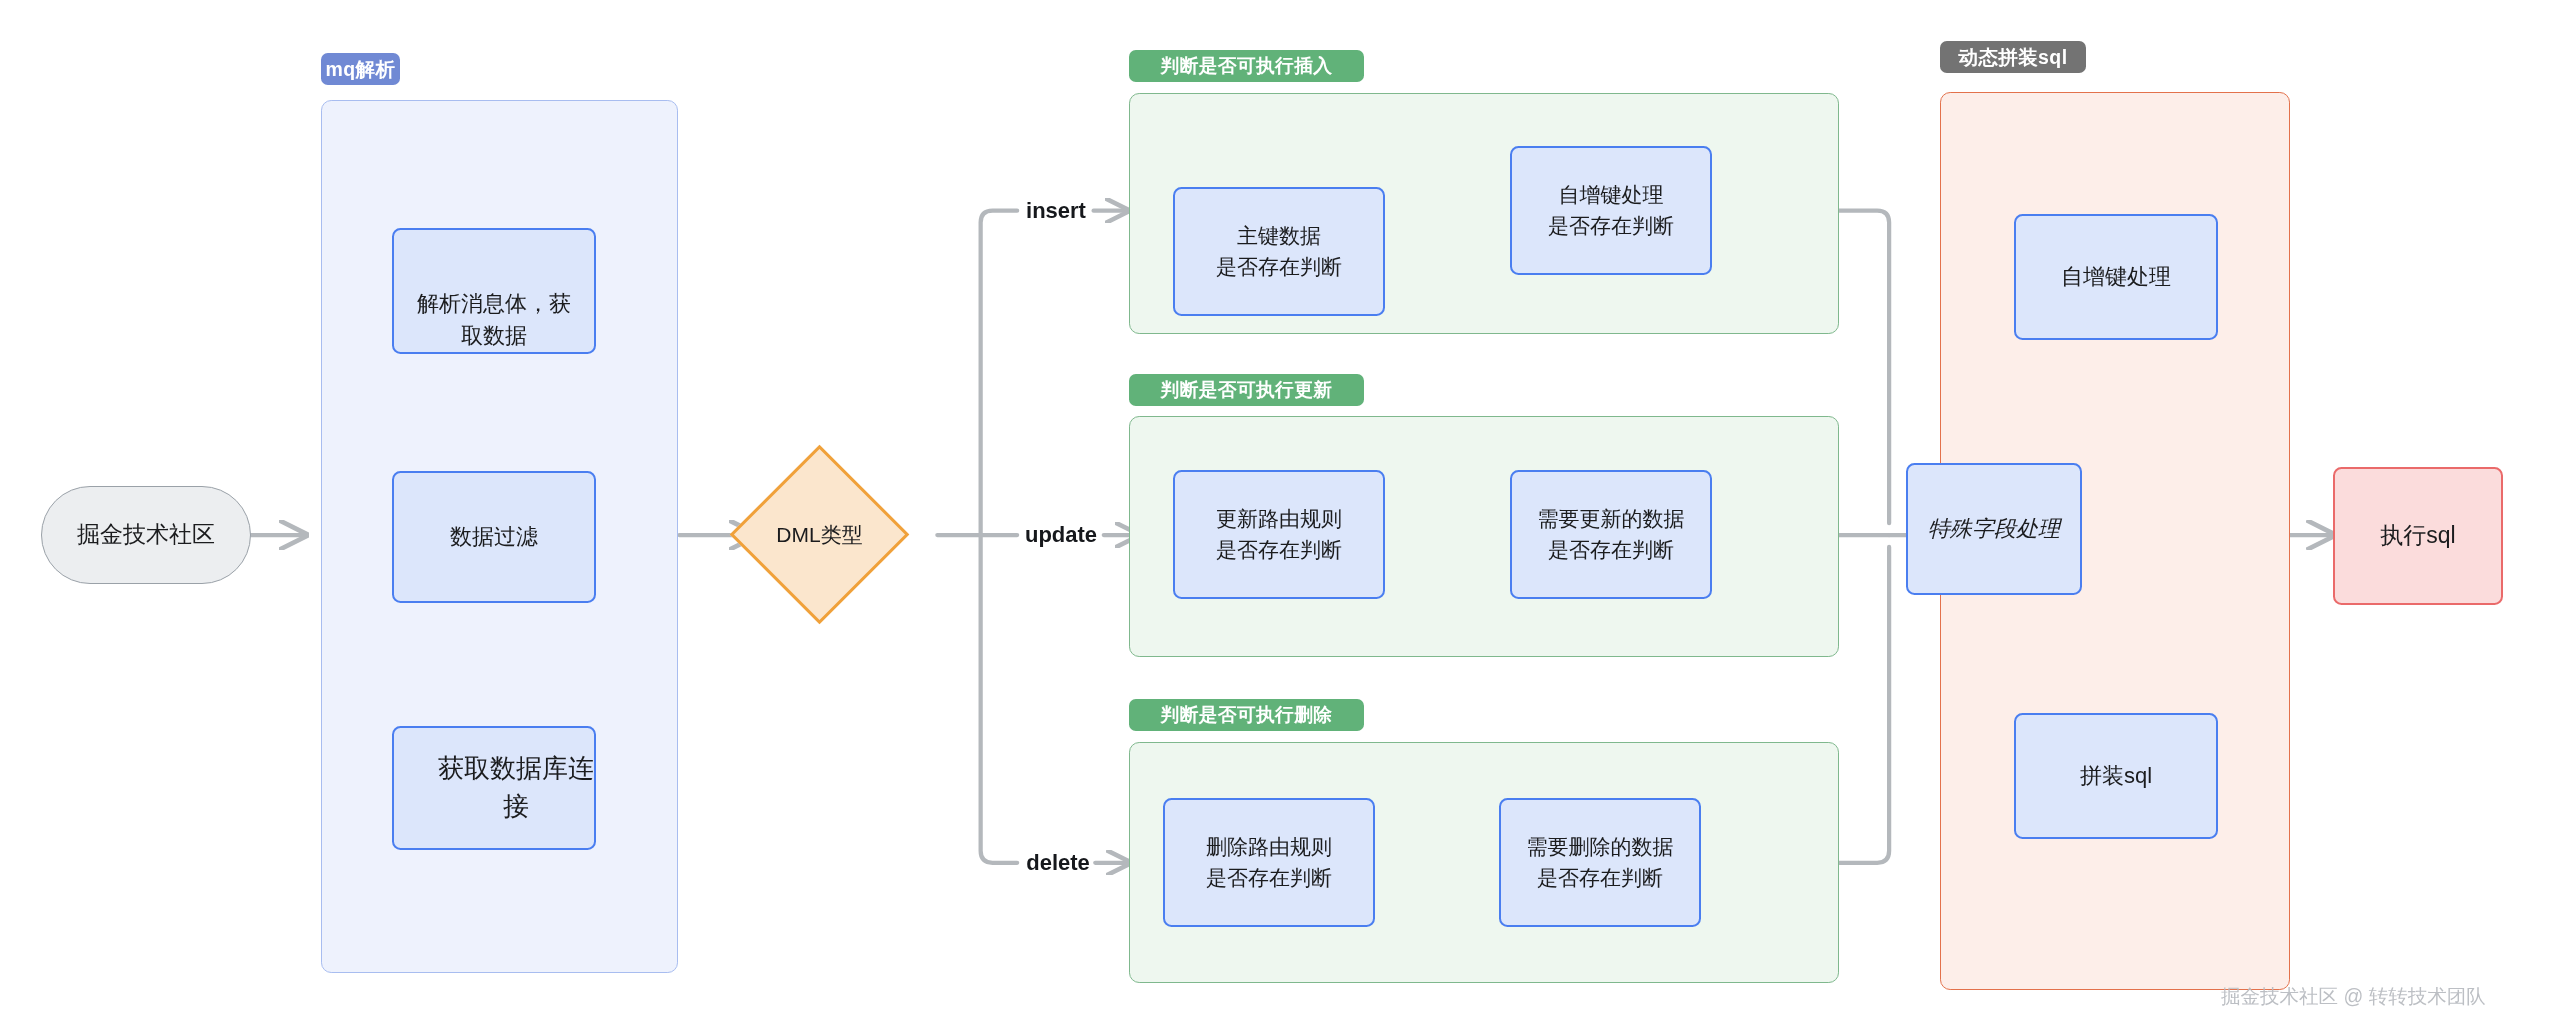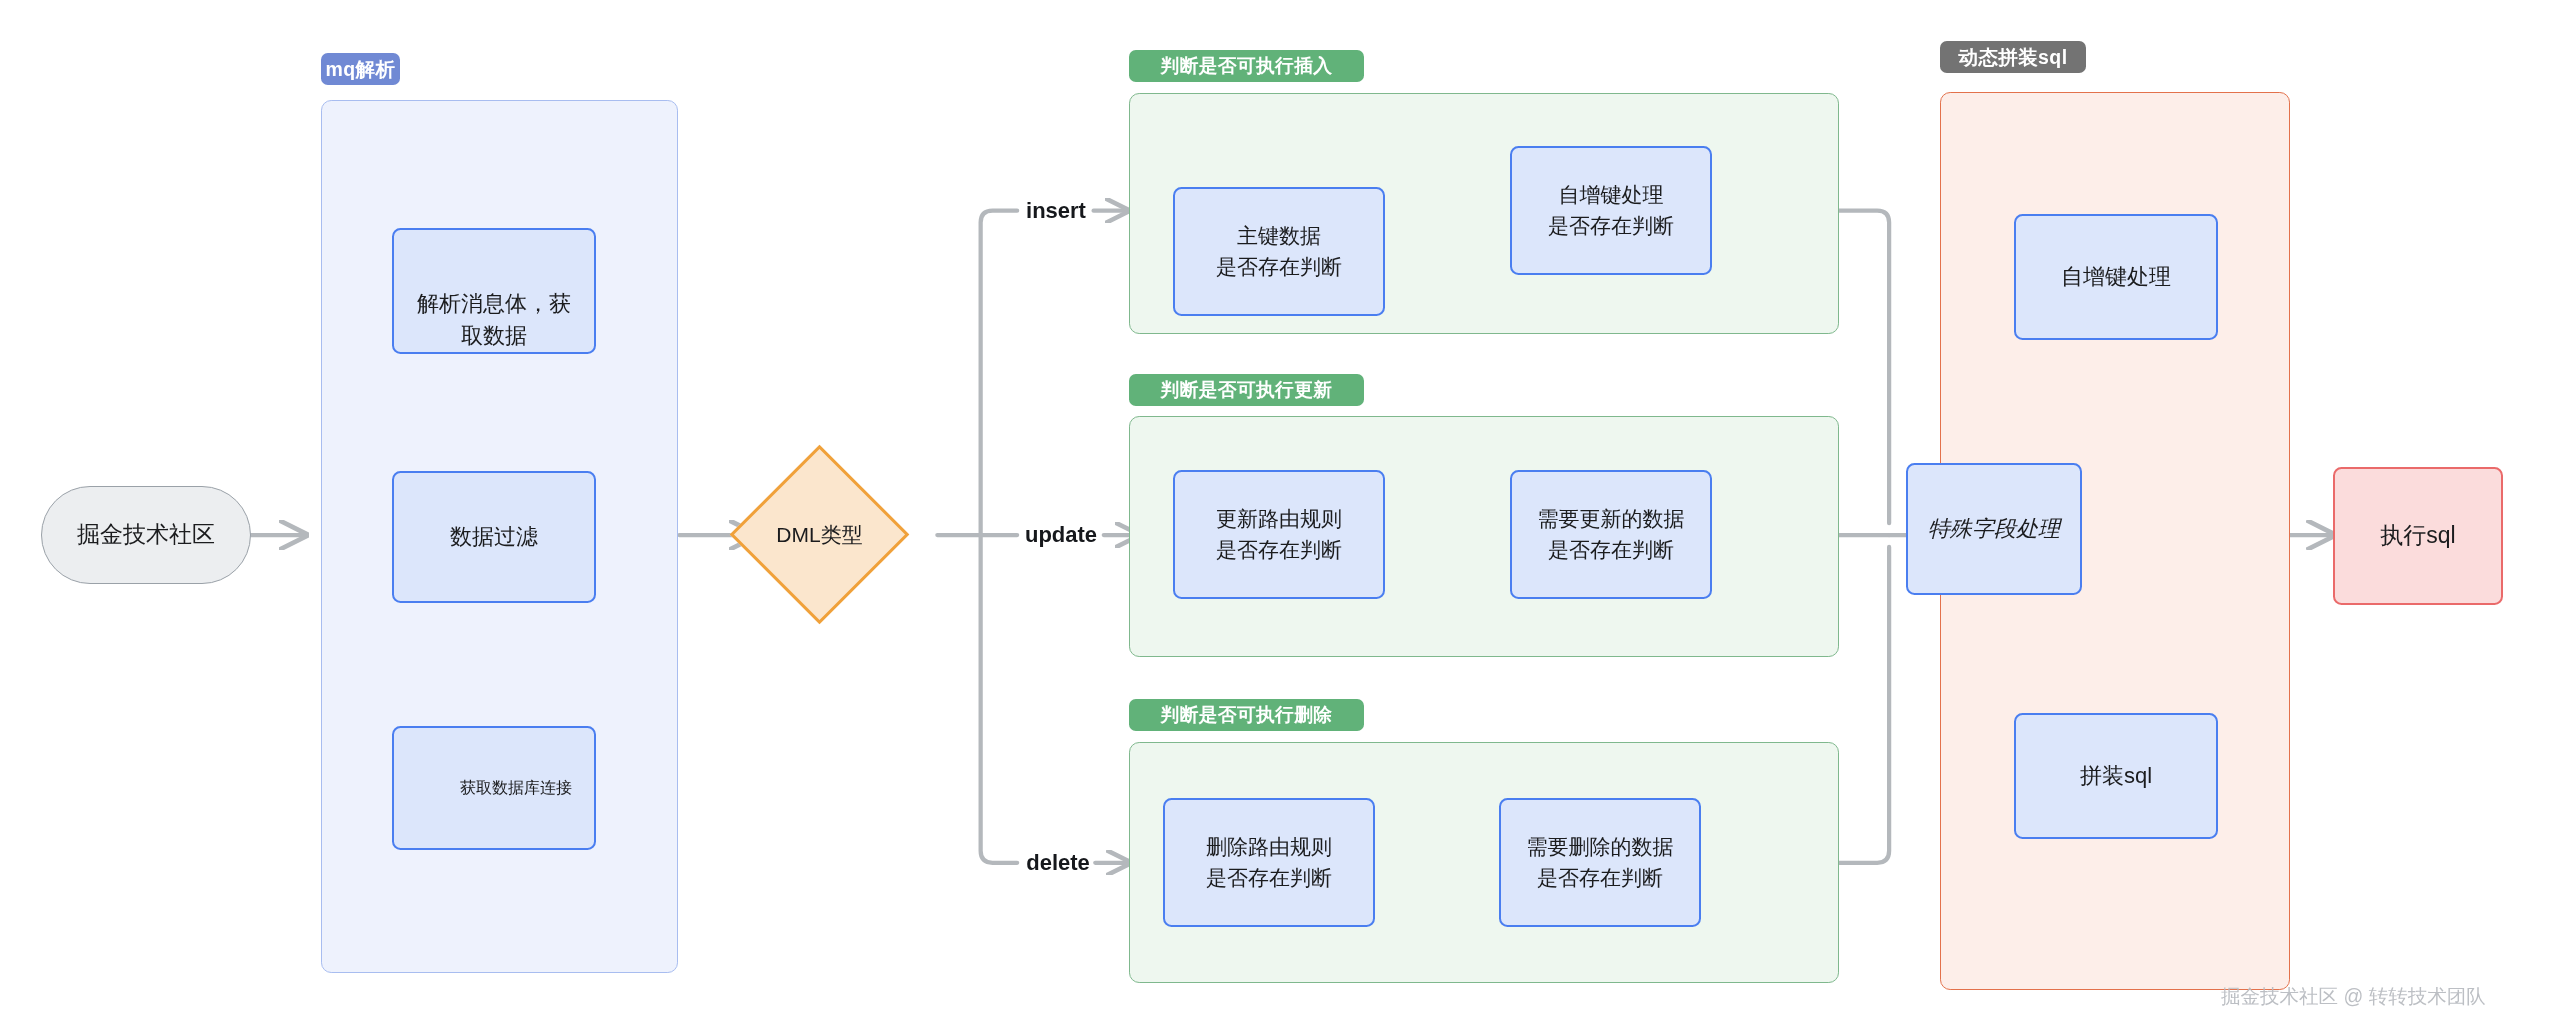--- a/index.html
+++ b/index.html
@@ -149,21 +149,21 @@
     <span>
       <span>解析消息体，获</span><br>
       <span>取数据</span>
     </span>
   </div>
 
   <div class="node proc" style="left:392px;top:471px;width:204px;height:132px;font-size:22px;">
     <span>数据过滤</span>
   </div>
 
-  <div class="node proc" style="left:392px;top:726px;width:204px;height:124px;font-size:16px;padding-left:44px;">
+  <div class="node proc" style="left:392px;top:726px;width:204px;height:124px;font-size:26px;padding-left:44px;">
     <span>获取数据库连接</span>
   </div>
 
   <div class="diamond" style="left:756px;top:471px;width:127px;height:127px;">
     <div class="shape"></div>
     <div class="dlabel" style="font-size:21px;">
       <span>DML类型</span>
     </div>
   </div>
 

